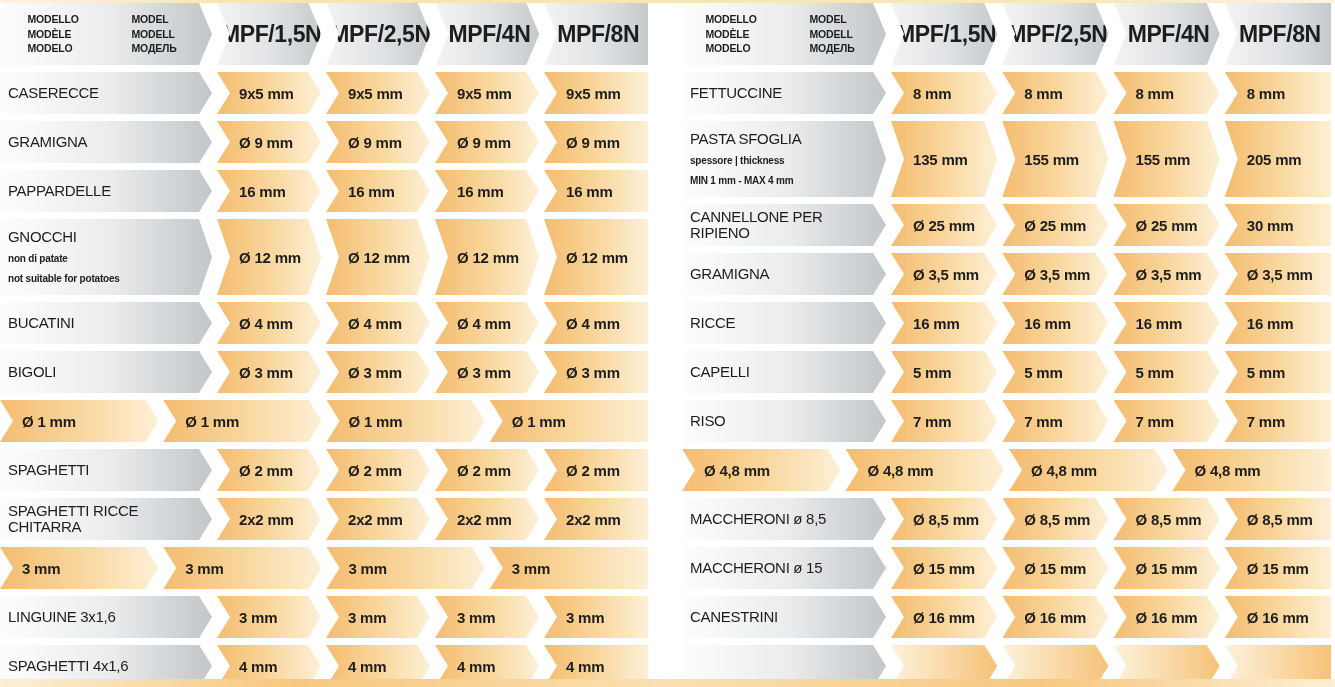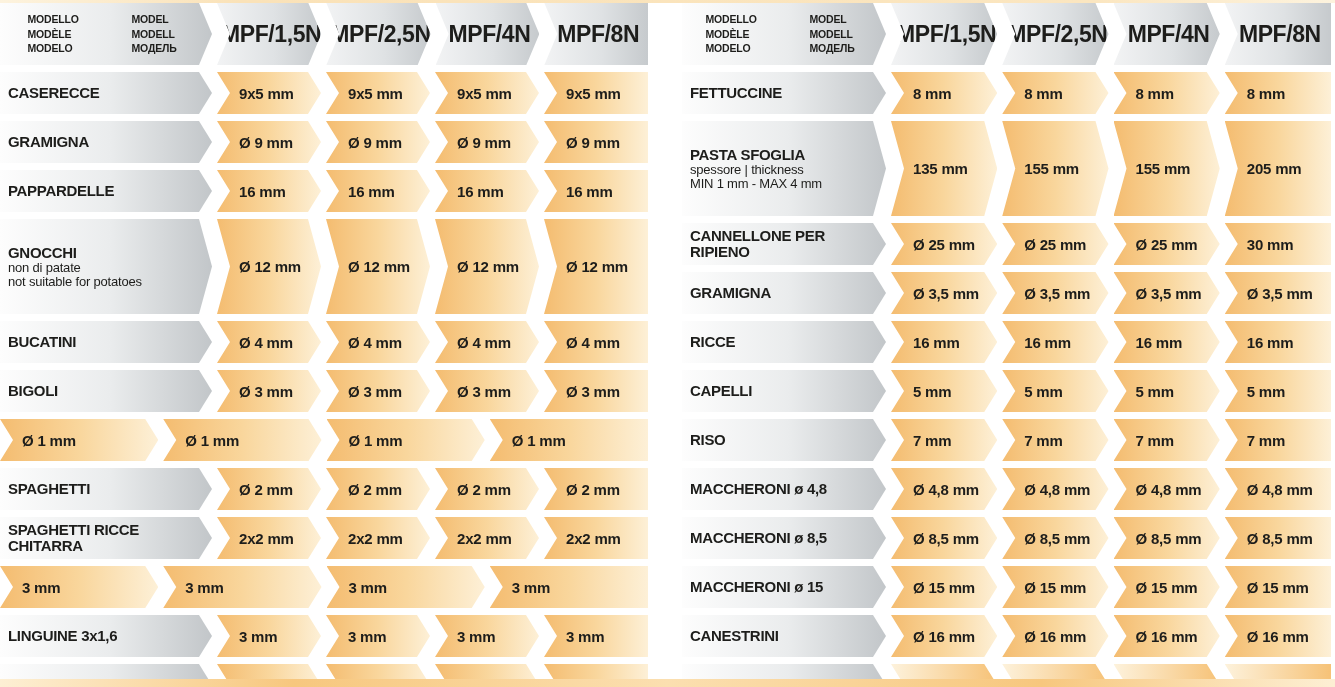--- a/index.html
+++ b/index.html
@@ -10,21 +10,21 @@
   }
   .top-strip{
     height:3px;
     background:linear-gradient(90deg,#fdf3de,#fae2b8 18%,#fbe6c0 82%,#fdf3de);
   }
   .tables{display:flex;gap:34px;}
   .ptable{display:flex;flex-direction:column;gap:7px;flex:none;}
   .ptable.left{width:648px;}
   .ptable.right{width:649px;}
   .row{display:flex;gap:5px;height:42px;flex:none;}
-  .row.tall{height:95px;}
+  .row.tall{height:76px;}
   .row.header-row{height:62px;}
   .cell{position:relative;box-sizing:border-box;}
   
   .label-cell{
     flex:none;width:212px;
     background:linear-gradient(90deg,#fdfdfd,#eaeced 52%,var(--gray-end,#c2c6c9));
     clip-path:polygon(0 0,calc(100% - 13px) 0,100% 50%,calc(100% - 13px) 100%,0 100%);
     display:flex;flex-direction:column;justify-content:center;
     padding-left:8px;padding-right:16px;
   }
@@ -44,22 +44,22 @@
     justify-content:center;padding-left:4px;
   }
   .end-row .vcell{
     background:linear-gradient(90deg,#fdf2dc,#f6c277);
   }
   .caption-cell{flex-direction:row;align-items:center;}
   .cap-col{display:flex;flex-direction:column;}
   .cap-col.first{width:104px;flex:none;}
   .cap-word{font-size:10.5px;font-weight:700;line-height:14.5px;letter-spacing:-0.2px;}
   .model{font-size:23px;font-weight:700;letter-spacing:-0.4px;}
-  .lab{font-size:15px;font-weight:700;letter-spacing:-0.3px;line-height:16px;}
-  .sub{font-size:13px;font-weight:400;letter-spacing:-0.2px;line-height:13.5px;margin-top:0;}
+  .lab{font-size:15px;font-weight:400;letter-spacing:-0.3px;line-height:16px;}
+  .sub{font-size:10px;font-weight:700;letter-spacing:-0.2px;line-height:13.5px;margin-top:7px;}
   .val{font-size:15px;font-weight:700;letter-spacing:-0.2px;}
   .bottom-strip{
     position:absolute;left:0;right:0;bottom:0;height:8px;
     background:linear-gradient(90deg,#fdefd4,#f7c77e 22%,#fbdfb0 50%,#f7c77e 78%,#fdefd4);
   }
 </style>
 </head>
 <body style="--orange-start: #f4bc70; --orange-end: #fdf0d7; --gray-end: #c2c6c9; --hgray-start: #f2f3f4; --hgray-end: #c6cacd; --text: #1d1d1b;">
 
 <div class="page">
@@ -435,23 +435,20 @@
             <div class="val">7 mm</div>
           </div>
           <div class="cell vcell">
             <div class="val">7 mm</div>
           </div>
           <div class="cell vcell lastcol">
             <div class="val">7 mm</div>
           </div>
         </div>
         <div class="row">
-          <div class="cell label-cell">
-            <div class="lab">MACCHERONI ø 4,8</div>
-          </div>
           <div class="cell vcell">
             <div class="val">Ø 4,8 mm</div>
           </div>
           <div class="cell vcell">
             <div class="val">Ø 4,8 mm</div>
           </div>
           <div class="cell vcell">
             <div class="val">Ø 4,8 mm</div>
           </div>
           <div class="cell vcell lastcol">

